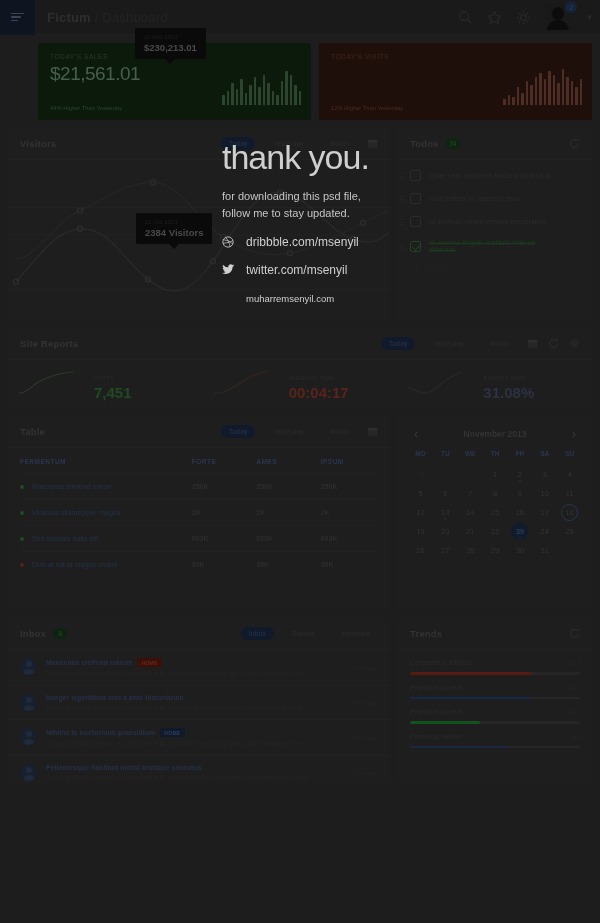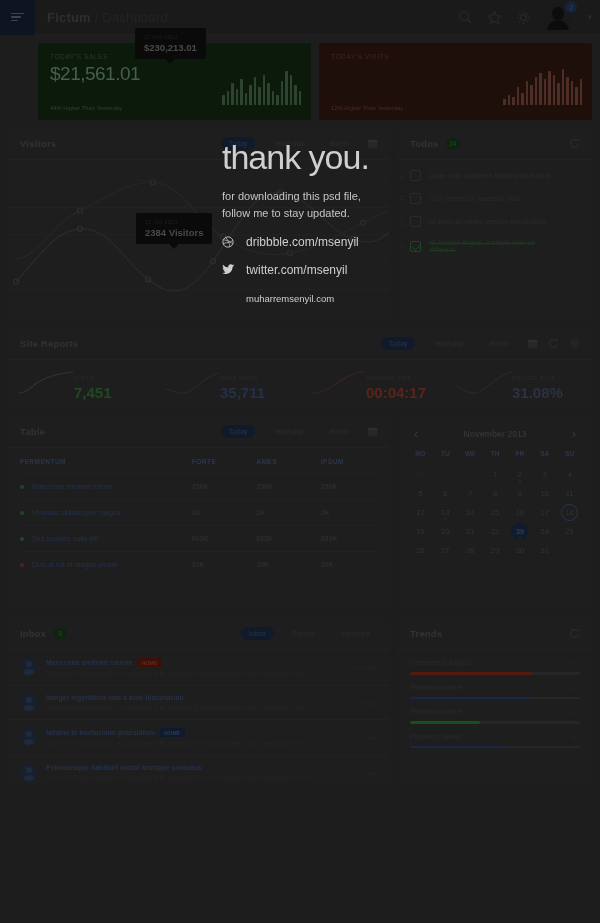--- a/index.html
+++ b/index.html
@@ -137,21 +137,21 @@
   .ttext { font-size: 7px; color: #2b2b2b; flex: 1; }
   .todo.done .ttext { color: #1c3a1d; text-decoration: line-through; }
   .tdrag { color: #242424; font-size: 8px; }
   .tadd { font-size: 6.5px; color: #232323; padding: 6px 12px 0 12px; }
   .thandle { position:absolute; left:2px; top:50%; margin-top:-4px; width:4px;}
   .thandle i{display:block;height:1px;background:#232323;margin:1.5px 0;}
 
   
   .reports { height: 80px; }
   .rep-body { display: flex; height: 47px; }
-  .rep-item { flex: 1; display: flex; align-items: center; gap: 0; padding: 0 6px 0 10px; }
+  .rep-item { flex: 1; display: flex; align-items: center; gap: 20px; padding: 0 6px 0 10px; }
   .rep-spark { width: 56px; height: 30px; flex: 0 0 56px; }
   .rep-spark svg { display:block; width:56px; height:30px;}
   .rep-txt { line-height: 1.1; }
   .rep-label { font-size: 5.5px; letter-spacing: .4px; color: #2b2b2b; }
   .rep-val { font-size: 15px; font-weight: bold; margin-top: 1px; }
   .rep-val.g { color: #1f4a24; }
   .rep-val.b { color: #24304a; }
   .rep-val.r { color: #5a241a; }
   .rep-val.d { color: #2d3242; }
 
@@ -524,31 +524,20 @@
               </svg>
           </span>
           <span class="rep-txt">
             <span class="rep-label">VISITS</span>
             <div class="rep-val g">7,451</div>
           </span>
         </div>
         <div class="rep-item">
           <span class="rep-spark">
             <svg viewBox="0 0 56 30">
-                <path d="M1,20 C9,21 13,25 21,24 C30,23 38,8 55,4" fill="none" stroke="#2a2a2a" stroke-width="1.1"></path>
-              </svg>
-          </span>
-          <span class="rep-txt">
-            <span class="rep-label">PAGE VIEWS</span>
-            <div class="rep-val b">35,711</div>
-          </span>
-        </div>
-        <div class="rep-item">
-          <span class="rep-spark">
-            <svg viewBox="0 0 56 30">
                 <path d="M1,24 C9,25 13,22 21,18 C30,13 38,5 55,2" fill="none" stroke="#3a251d" stroke-width="1.1"></path>
               </svg>
           </span>
           <span class="rep-txt">
             <span class="rep-label">AVERAGE TIME</span>
             <div class="rep-val r">00:04:17</div>
           </span>
         </div>
         <div class="rep-item">
           <span class="rep-spark">

